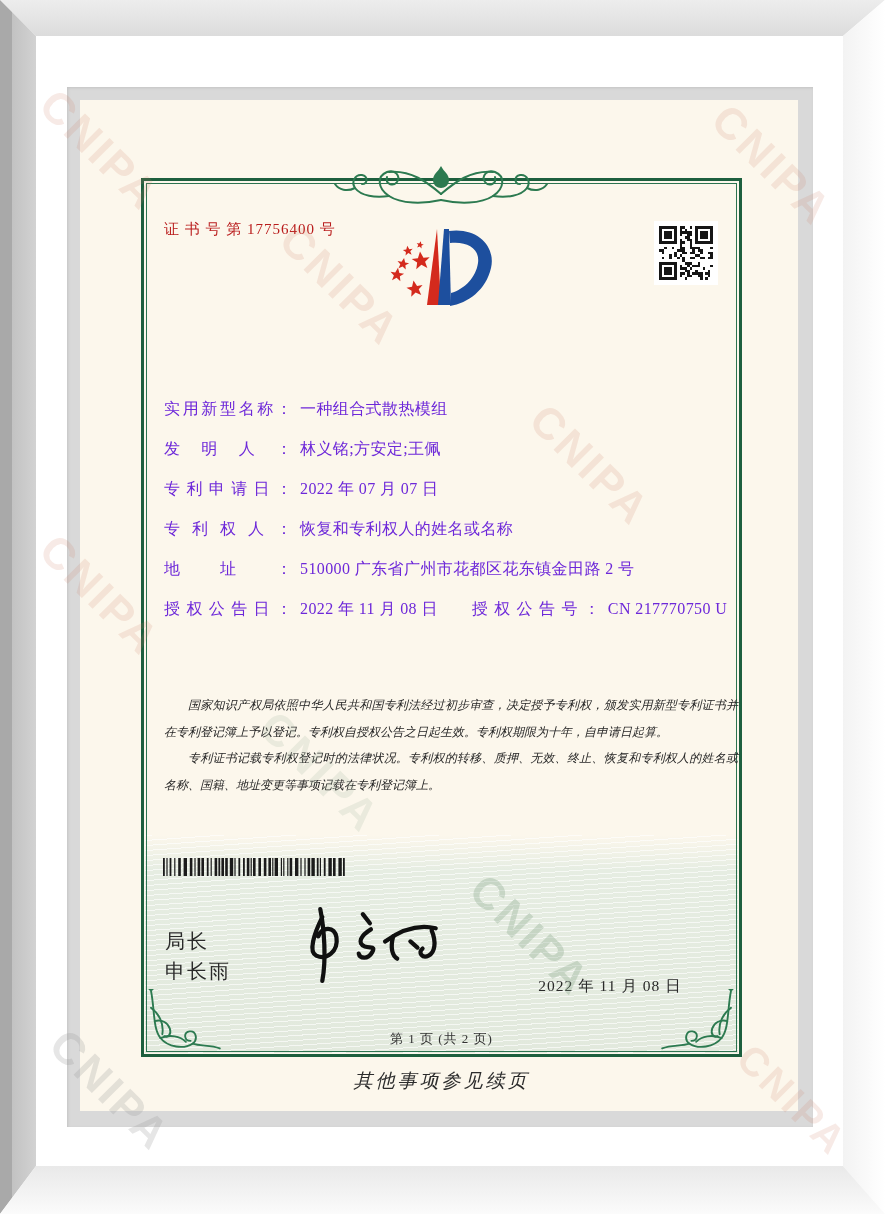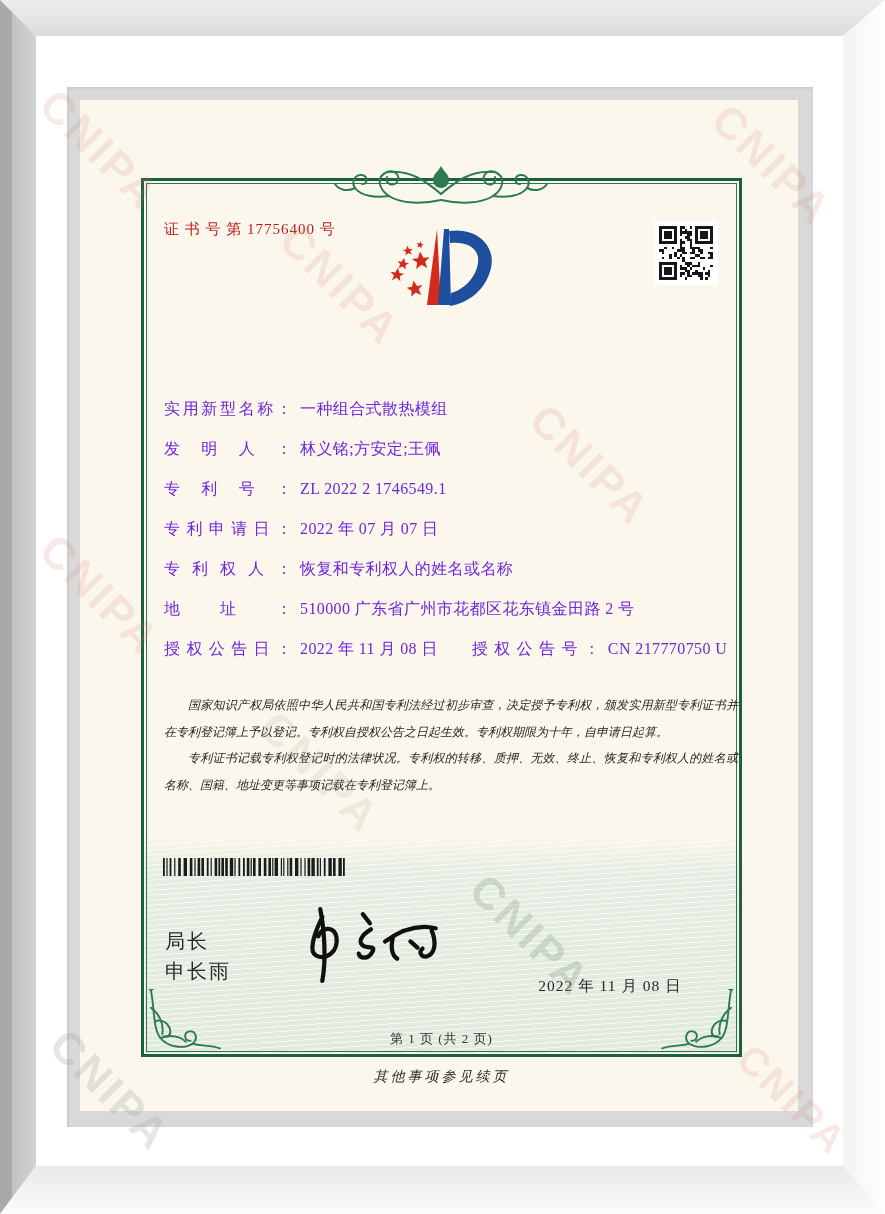--- a/index.html
+++ b/index.html
@@ -64,21 +64,21 @@
   .barcode rect{fill:#1b1b1b;}
   .signer{position:absolute;left:85px;top:826px;font-family:"Liberation Sans",sans-serif;
       font-size:20px;letter-spacing:2px;color:#2a2a2a;line-height:30px;}
   .signature-box{position:absolute;left:218px;top:800px;width:162px;height:88px;}
   .signature-box path{stroke:#101010;stroke-width:4.2;fill:none;stroke-linecap:round;stroke-linejoin:round;}
   .issue-date{position:absolute;left:400px;top:876px;width:260px;text-align:center;
       font-size:15.5px;letter-spacing:1px;color:#2a2a2a;}
   .page-info{position:absolute;left:61px;top:930px;width:601px;text-align:center;
       font-size:13px;letter-spacing:1px;color:#333;}
   .footer-note{position:absolute;left:61px;top:968px;width:601px;text-align:center;
-      font-size:14px;font-style:italic;letter-spacing:3px;color:#2c2c2c;}
+      font-size:19px;font-style:italic;letter-spacing:3px;color:#2c2c2c;}
   
   .ornament{position:absolute;z-index:5;}
   .orn-top{left:251px;top:58px;width:220px;height:48px;}
   .orn-bl{left:64px;top:889px;width:80px;height:66px;}
   .orn-br{left:578px;top:889px;width:80px;height:66px;transform:scaleX(-1);}
   .ornament path{stroke:#2c7a50;stroke-width:2;fill:none;stroke-linecap:round;}
   .ornament .fill{fill:#2c7a50;stroke:none;}
 </style>
 </head>
 <body>
@@ -363,23 +363,20 @@
 
 
       <div class="fields">
         <div>
           <span class="flabel">实用新型名称：</span><span class="fval">一种组合式散热模组</span>
         </div>
         <div>
           <span class="flabel">发明人：</span><span class="fval">林义铭;方安定;王佩</span>
         </div>
         <div>
-          <span class="flabel">专利号：</span><span class="fval">ZL 2022 2 1746549.1</span>
-        </div>
-        <div>
           <span class="flabel">专利申请日：</span><span class="fval">2022 年 07 月 07 日</span>
         </div>
         <div>
           <span class="flabel">专利权人：</span><span class="fval">恢复和专利权人的姓名或名称</span>
         </div>
         <div>
           <span class="flabel">地址：</span><span class="fval">510000 广东省广州市花都区花东镇金田路 2 号</span>
         </div>
         <div>
           <span class="flabel">授权公告日：</span><span class="fval">2022 年 11 月 08 日</span><span class="flabel grant-pair2">授权公告号：</span><span class="fval">CN 217770750 U</span>

